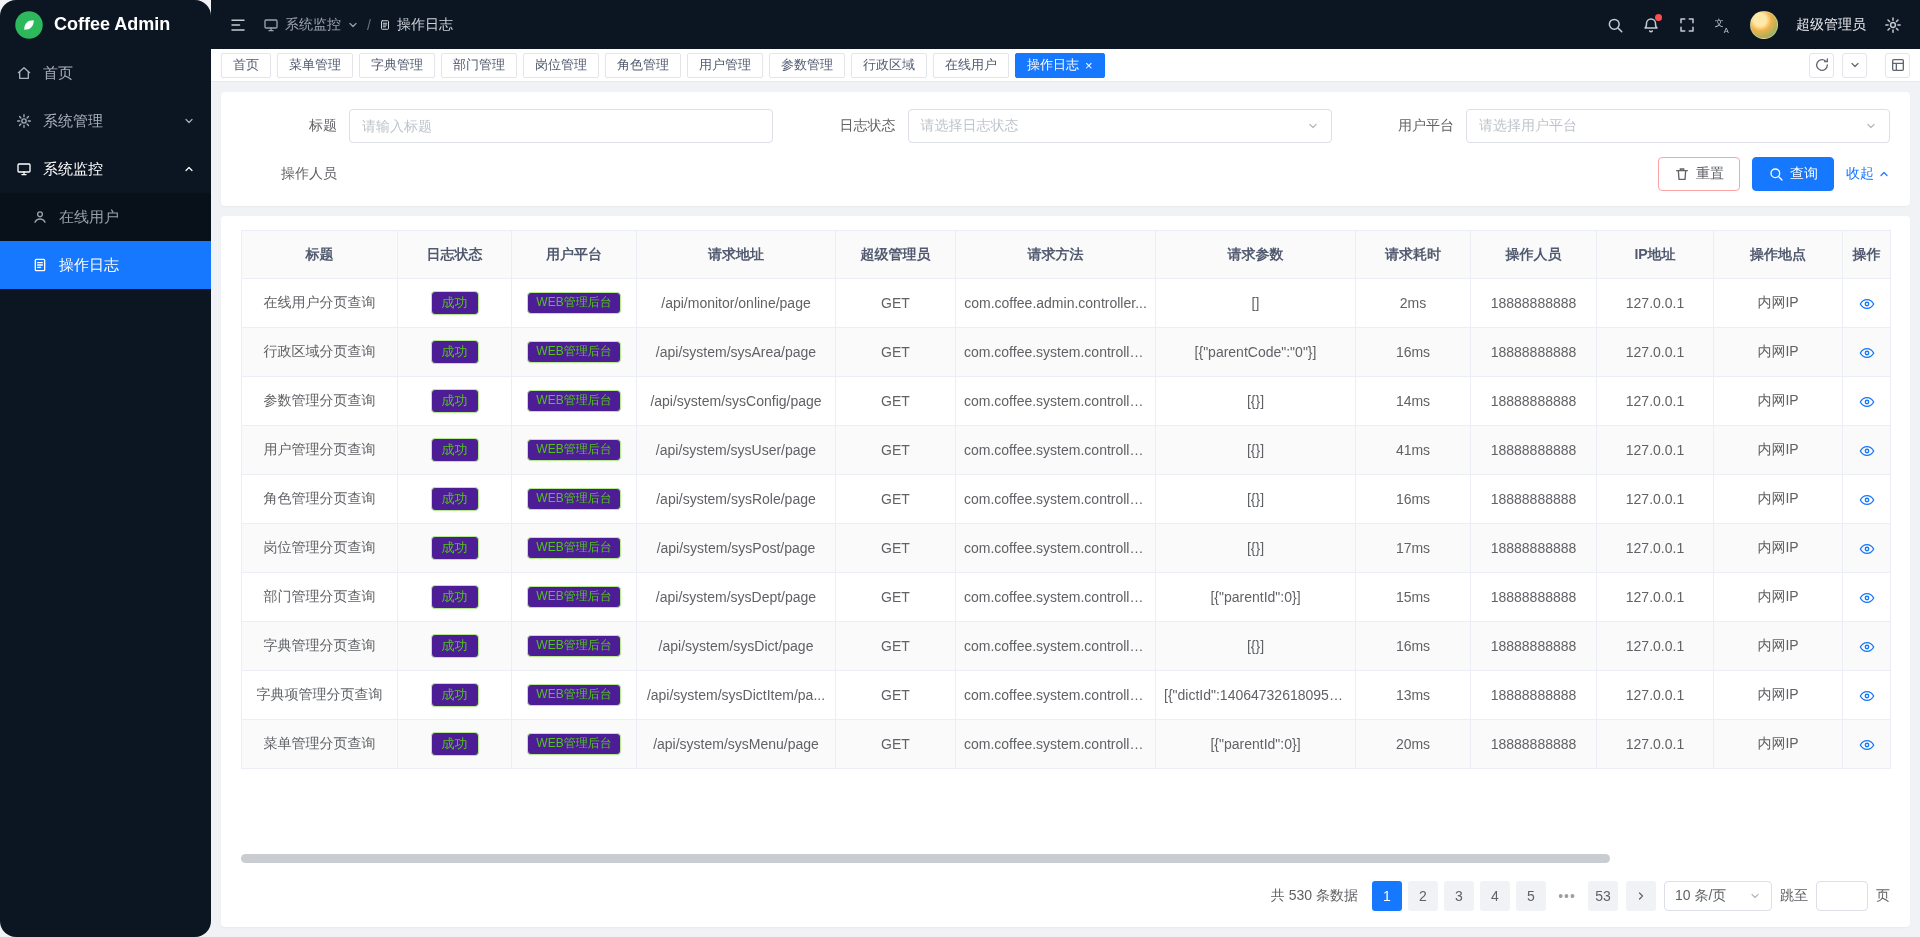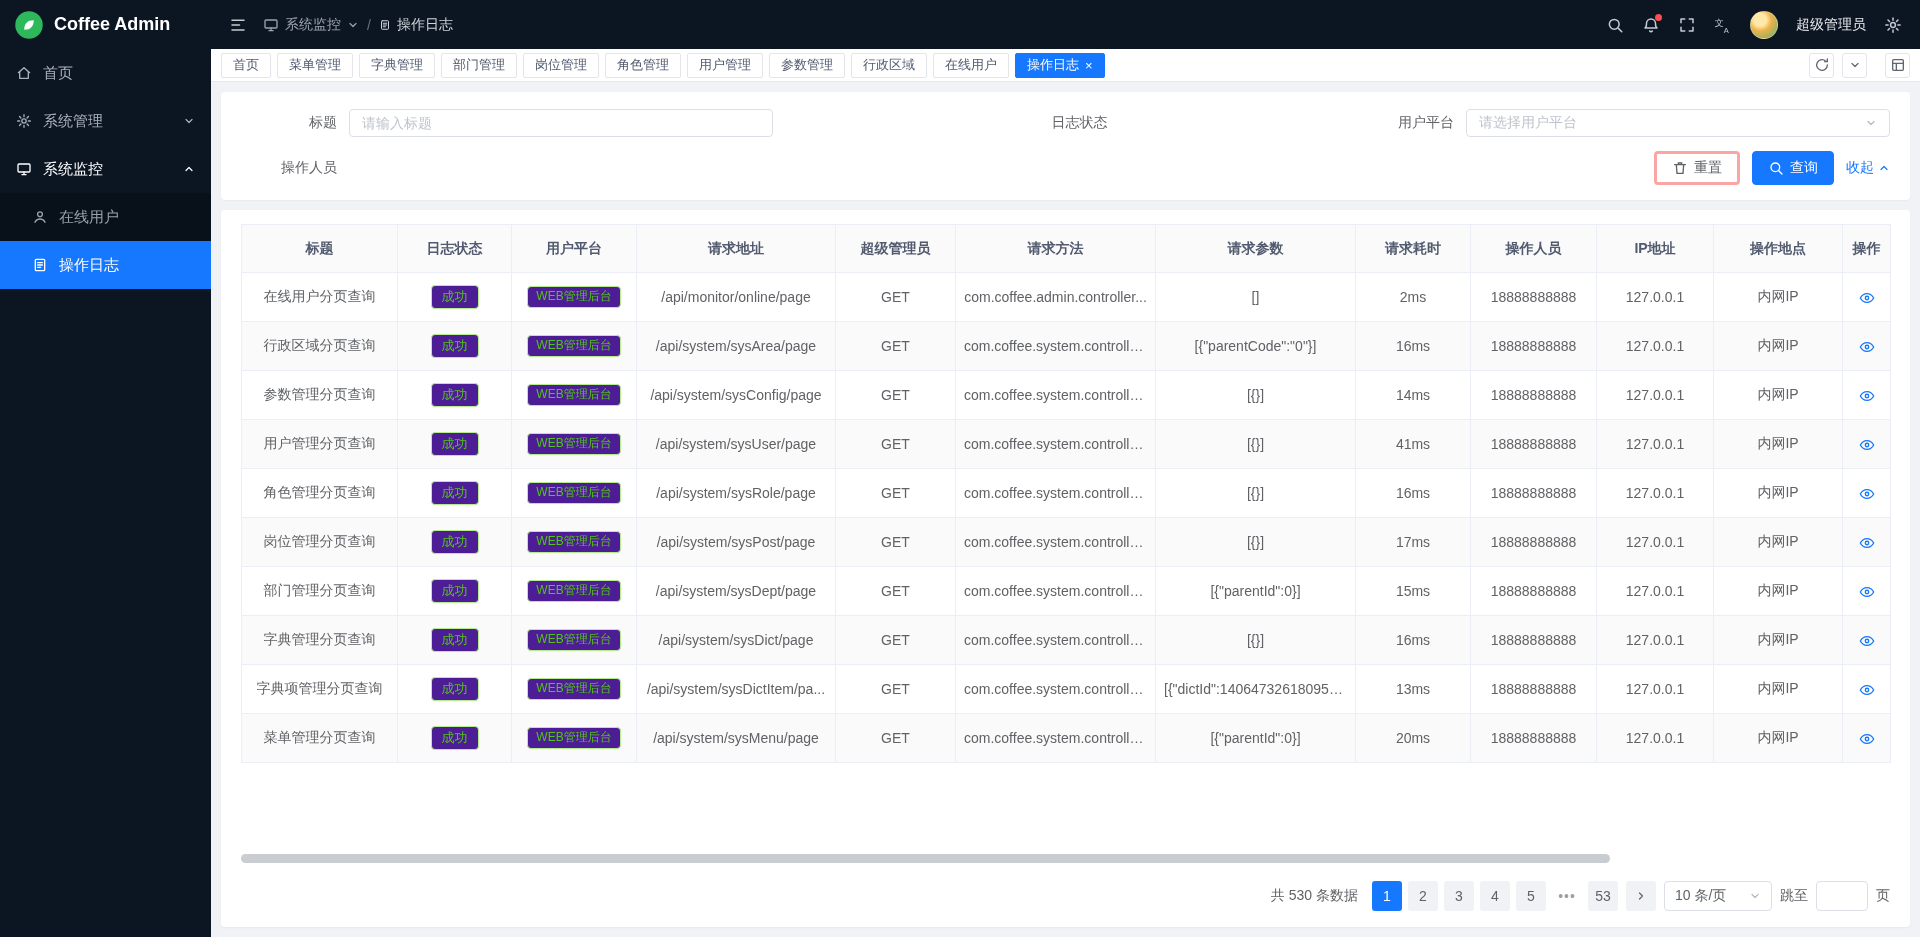--- a/index.html
+++ b/index.html
@@ -6,21 +6,21 @@
   html,body { width:1920px; height:937px; overflow:hidden; font-family:"Liberation Sans","DejaVu Sans",sans-serif; font-size:14px; color:#606266; }
   .app { display:flex; width:100%; height:100%; background:#f0f2f5; }
 
   
   .i { width:16px; height:16px; display:block; }
   .i-lg { width:18px; height:18px; }
   .i-xs { width:12px; height:12px; }
   .logo-svg { width:30px; height:30px; }
 
   
-  .sidebar { width:211px; flex-shrink:0; background:#0c1522; display:flex; flex-direction:column; }
+  .sidebar { width:211px; flex-shrink:0; background:#0c1522; display:flex; flex-direction:column;border-radius:16px; }
   .logo { height:49px; display:flex; align-items:center; gap:10px; padding:0 14px; color:#fff; font-weight:bold; font-size:18px; white-space:nowrap; }
   .menu { flex:1; }
   .menu-item { height:48px; display:flex; align-items:center; gap:11px; padding:0 16px; font-size:15px; color:#a8b0bb; cursor:pointer; white-space:nowrap; }
   .menu-item .menu-chevron { margin-left:auto; }
   .menu-item.parent-open { color:#fff; }
   .submenu { background:#081019; }
   .submenu .menu-item { padding-left:32px; color:#98a1ac; }
   .submenu .menu-item.active { background:#1677ff; color:#fff; }
 
   
@@ -51,28 +51,28 @@
   
   .content { flex:1; min-height:0; padding:10px; display:flex; flex-direction:column; gap:10px; }
   .card { background:#fff; border-radius:4px; box-shadow:0 1px 2px rgba(0,0,0,.04); }
 
   
   .filter-card { padding:17px 20px 15px; }
   .filter-row { display:flex; align-items:center; justify-content:space-between; }
   .filter-row.first { margin-bottom:14px; }
   .field { display:flex; align-items:center; }
   .field label { width:96px; text-align:right; margin-right:12px; color:#606266; font-size:14px; white-space:nowrap; }
-  .control { width:424px; height:28px; border:1px solid #dcdfe6; border-radius:4px; font-size:14px; color:#303133; padding:0 12px; background:#fff; font-family:inherit; }
+  .control { width:424px; height:34px; border:1px solid #dcdfe6; border-radius:4px; font-size:14px; color:#303133; padding:0 12px; background:#fff; font-family:inherit; }
   input.control::placeholder { color:#bfc4cc; }
   .select { display:flex; align-items:center; justify-content:space-between; cursor:pointer; }
   .select .ph { color:#bfc4cc; }
   .select .i-xs { color:#b4b9c0; }
   .actions { margin-left:auto; display:flex; align-items:center; gap:12px; }
   .btn { height:34px; padding:0 15px; border-radius:4px; font-size:14px; display:inline-flex; align-items:center; gap:6px; cursor:pointer; font-family:inherit; }
-  .btn-plain { background:#fff; border:3px solid #fca5a5; color:#606266; }
+  .btn-plain { background:#fff; border:1px solid #fca5a5; color:#606266; }
   .btn-primary { background:#1677ff; border:1px solid #1677ff; color:#fff; }
   .link { display:flex; align-items:center; gap:4px; color:#1677ff; font-size:14px; cursor:pointer; text-decoration:none; }
 
   
   .table-card { flex:1; min-height:0; padding:14px 20px 12px; display:flex; flex-direction:column; }
   .table-head { display:flex; align-items:center; margin-bottom:12px; }
   .table-title { font-size:16px; color:#303133; }
   .table-tools { margin-left:auto; display:flex; align-items:center; gap:16px; color:#5f6672; }
   .table-tools .i { cursor:pointer; }
 
@@ -286,20 +286,26 @@
     <div class="content">
 
       <div class="card filter-card">
         <div class="filter-row first">
           <div class="field">
             <label>标题</label>
             <input class="control" placeholder="请输入标题" style="">
           </div>
           <div class="field">
             <label>日志状态</label>
+            <div class="control select">
+              <span class="ph">请选择日志状态</span>
+              <svg class="i i-xs" viewBox="0 0 24 24" fill="none" stroke="currentColor" stroke-width="2.4" stroke-linecap="round" stroke-linejoin="round">
+                  <path d="M6 9l6 6 6-6"></path>
+                </svg>
+            </div>
           </div>
           <div class="field">
             <label>用户平台</label>
             <div class="control select">
               <span class="ph">请选择用户平台</span>
               <svg class="i i-xs" viewBox="0 0 24 24" fill="none" stroke="currentColor" stroke-width="2.4" stroke-linecap="round" stroke-linejoin="round">
                   <path d="M6 9l6 6 6-6"></path>
                 </svg>
             </div>
           </div>

